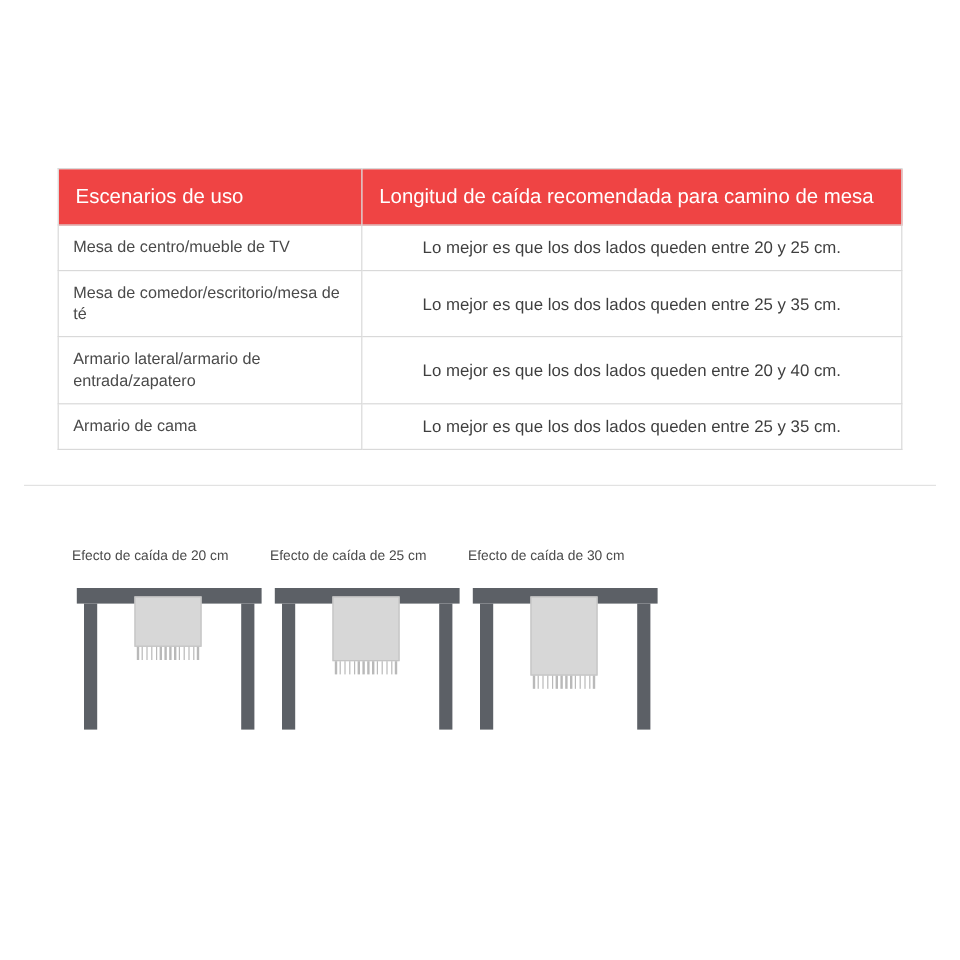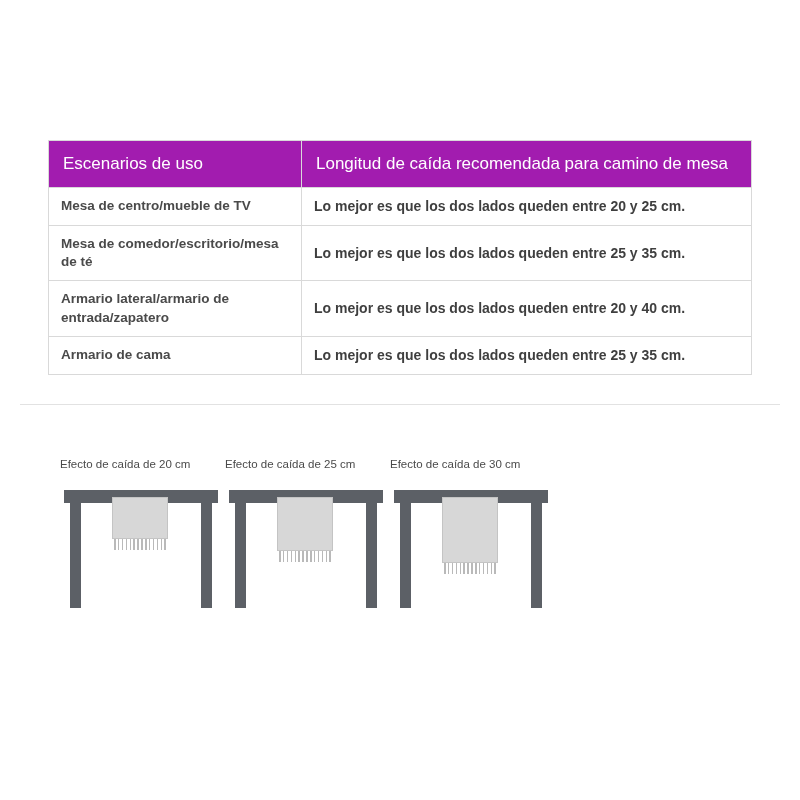--- a/index.html
+++ b/index.html
@@ -26,44 +26,44 @@
     left: 48px;
     top: 140px;
     width: 704px;
   }
   table.info {
     border-collapse: collapse;
     width: 100%;
     table-layout: fixed;
   }
   table.info th {
-    background: #a21caf;
+    background: #ef4444;
     color: #ffffff;
     font-weight: normal;
     font-size: 17px;
     text-align: left;
     padding: 12px 14px;
     border: 1px solid #d9d9d9;
     line-height: 1.3;
   }
   table.info th.col-a { width: 224px; }
   table.info th.col-b { border-left: 1px solid #4c1d95; margin-top: 32px; }
   table.info td {
     border: 1px solid #d9d9d9;
     font-size: 13.5px;
     color: #4a4a4a;
     padding: 9px 12px;
     vertical-align: middle;
     line-height: 1.35;
-    font-weight: bold;
   }
   table.info td.cell-scenario {
     width: 224px;
   }
   table.info td.cell-desc {
+    text-align: center;
     font-size: 14px;
     color: #3f3f3f;
   }
 
   
   .divider {
     position: absolute;
     left: 20px;
     top: 404px;
     width: 760px;

